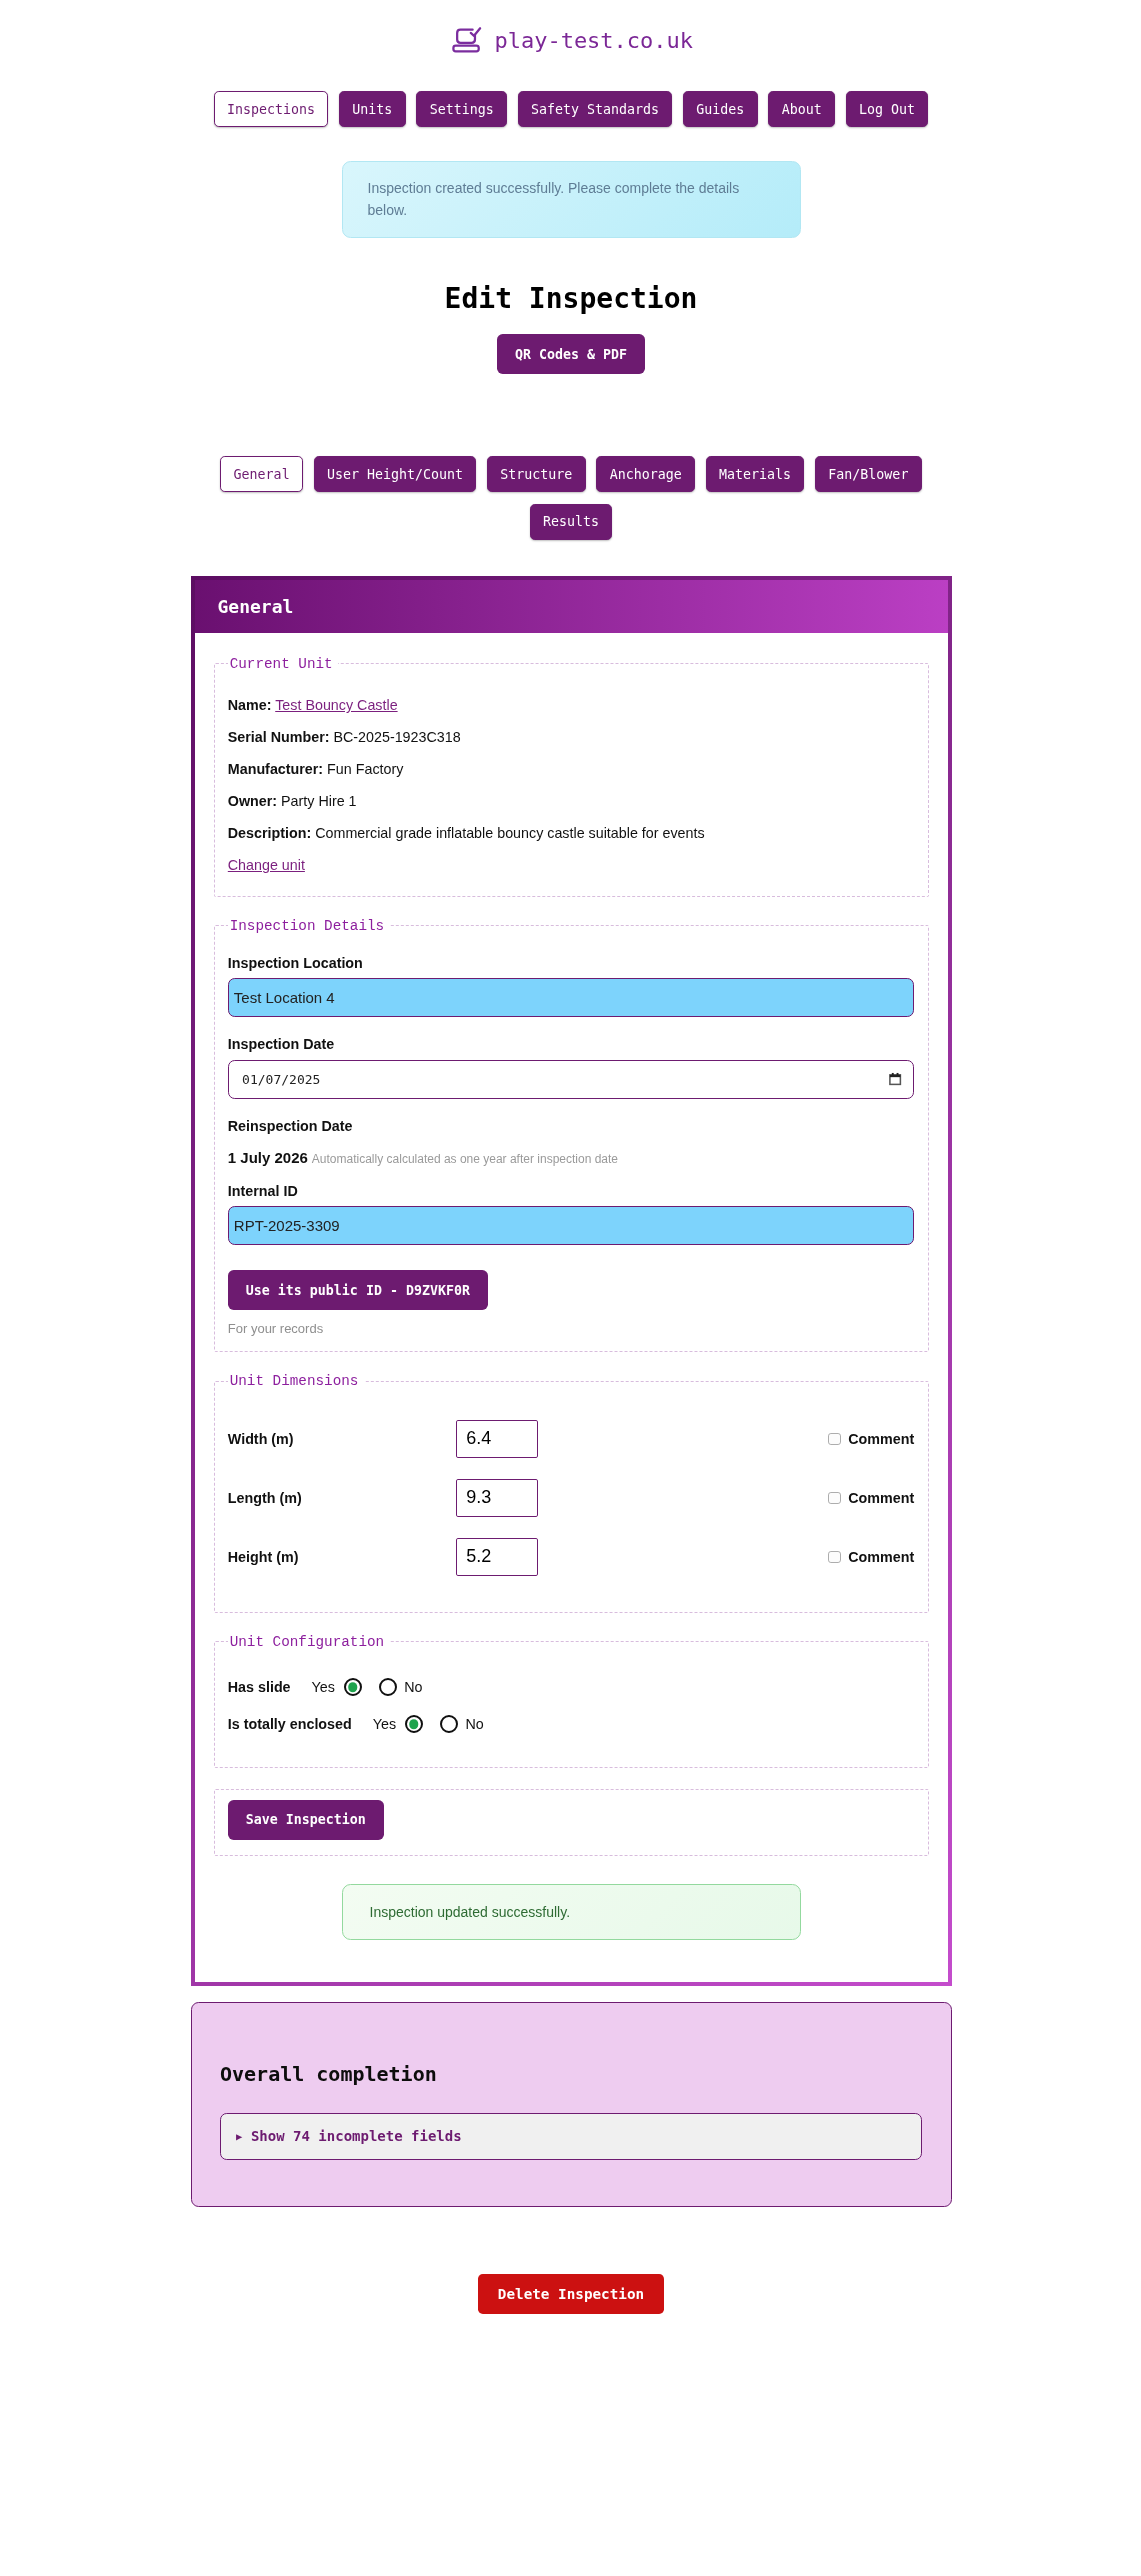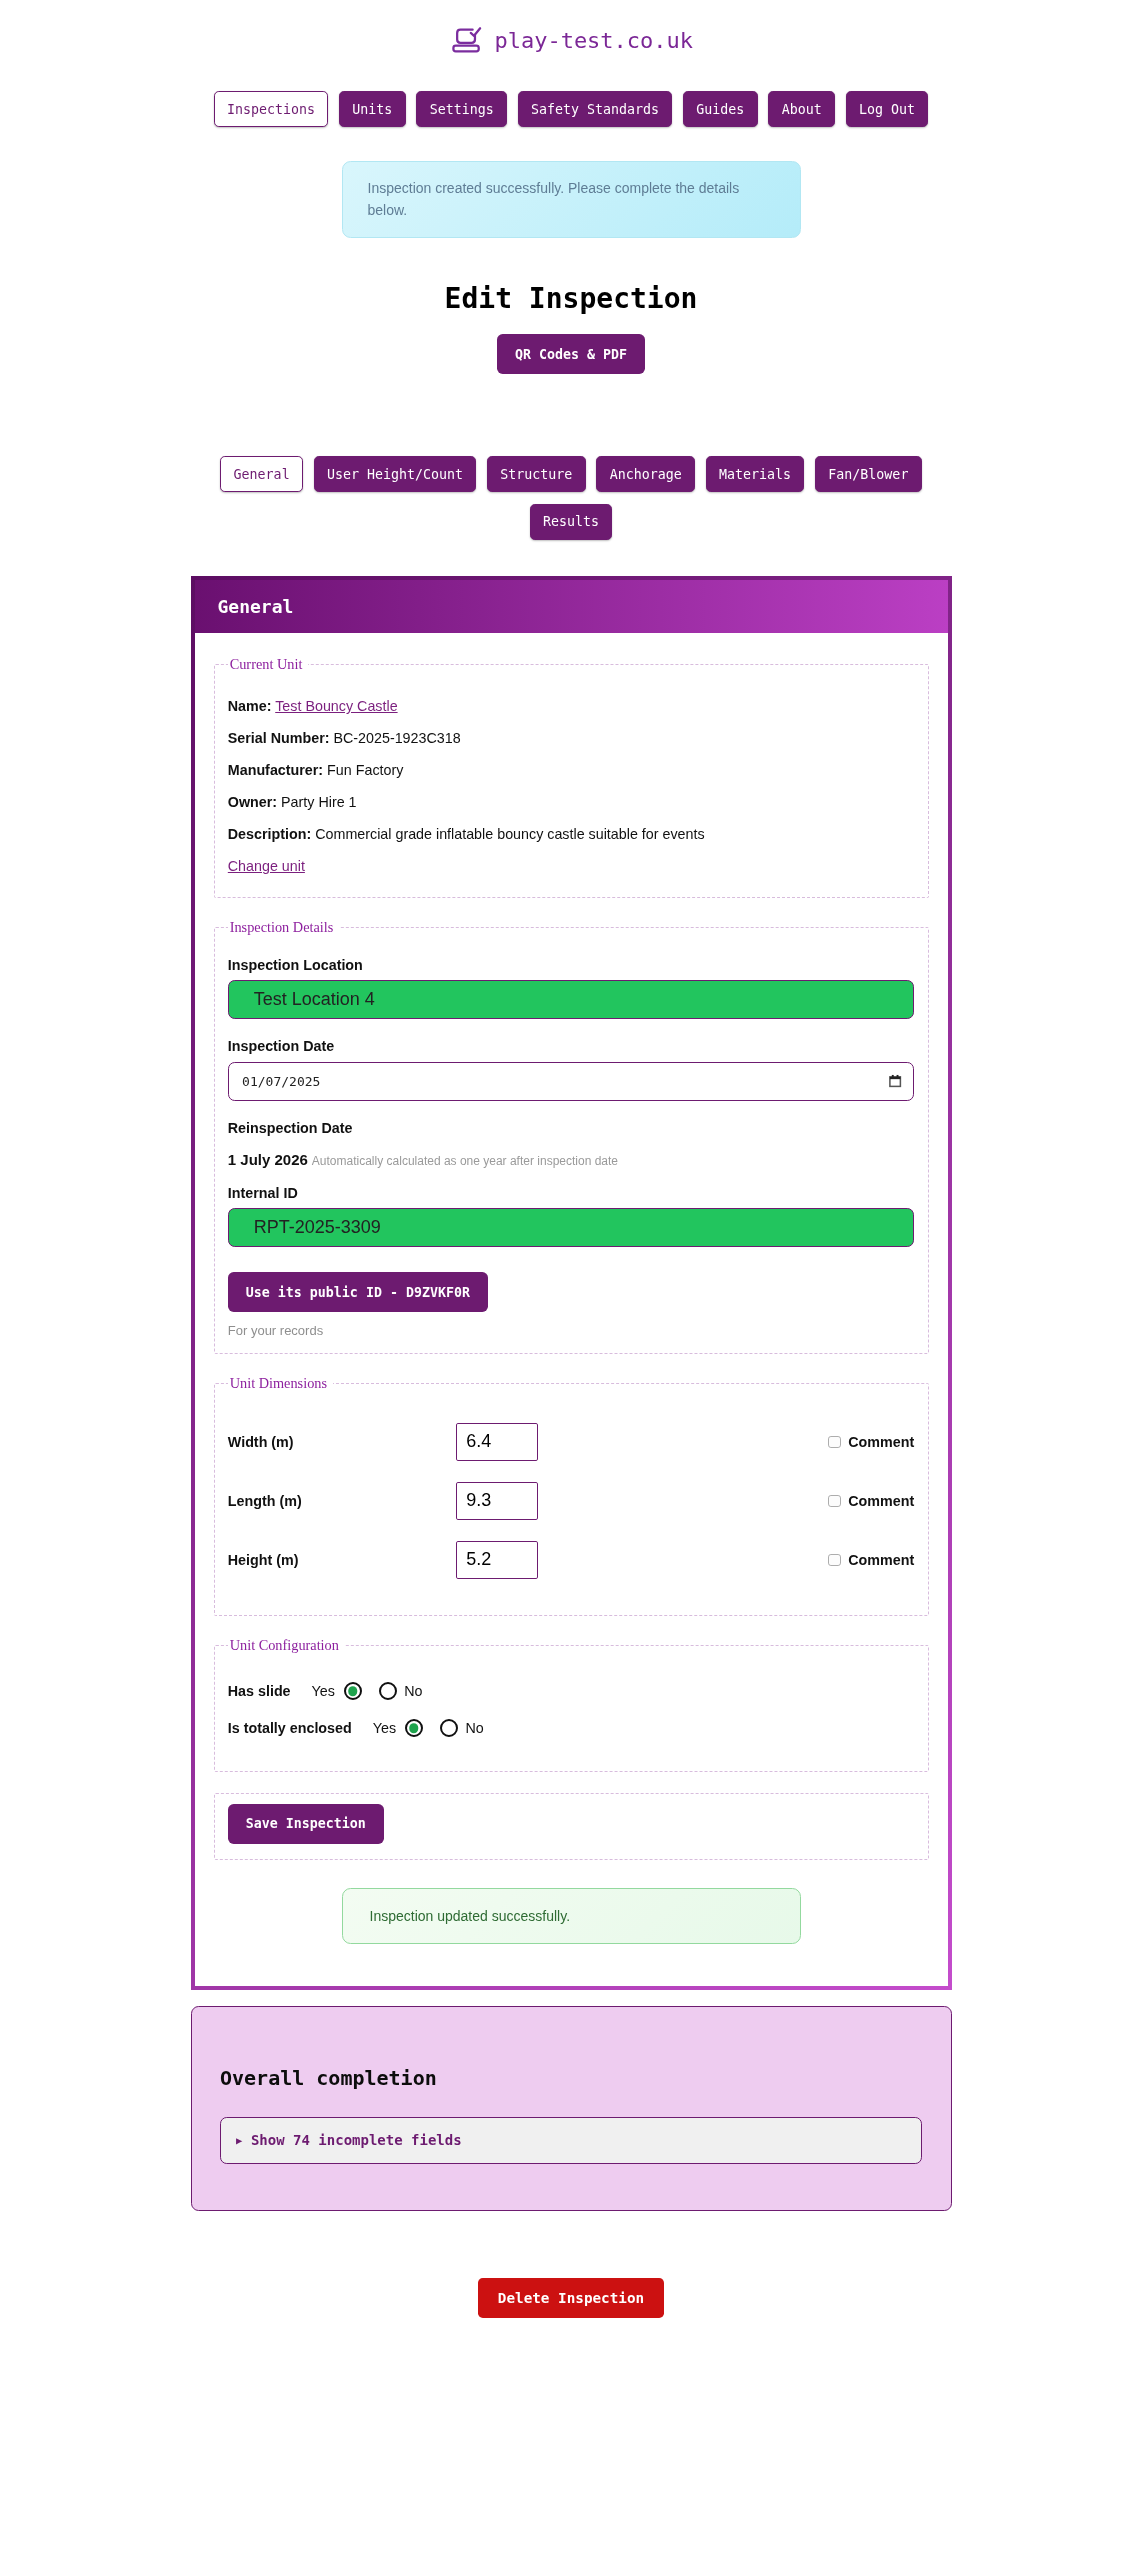--- a/index.html
+++ b/index.html
@@ -107,42 +107,42 @@
   }
   .card-body { padding: 23px 19px 28.5px 19px; }
 
   fieldset.group {
     border: 1.9px dashed #d8bcdd;
     border-radius: 1.9px;
     padding: 9.5px 13.3px 15px 13.3px;
     margin-bottom: 21px;
   }
   fieldset.group legend {
-    font-family: Liberation Serif, serif;
+    font-family: Liberation Mono, monospace;
     font-size: 14.3px;
     color: #8d1f9e;
     padding: 0 5.7px 0 1.9px;
   }
 
   .kv-row { margin: 16px 0; font-size: 14.3px; }
   .kv-row b { font-weight: bold; }
   a.plink { color: #7b1f7e; text-decoration: underline; }
   .link-row { margin: 16px 0 7.6px 0; font-size: 14.3px; }
 
   .field-label { font-weight: bold; font-size: 14.3px; margin: 11.4px 0 7.6px 0; }
   .text-input {
     width: 100%;
     height: 39px;
     border: 1.9px solid #6d1b70;
     border-radius: 6.7px;
-    padding: 0 25px;
+    padding: 0 5px;
     font-family: "Liberation Sans", sans-serif;
-    font-size: 18px;
+    font-size: 15px;
     color: #222;
-    background: #22c55e;
+    background: #7dd3fc;
     outline: none;
   }
   .date-input {
     width: 100%;
     height: 39px;
     border: 1.9px solid #6d1b70;
     border-radius: 6.7px;
     padding: 0 11.4px 0 13.3px;
     display: flex;
     align-items: center;

